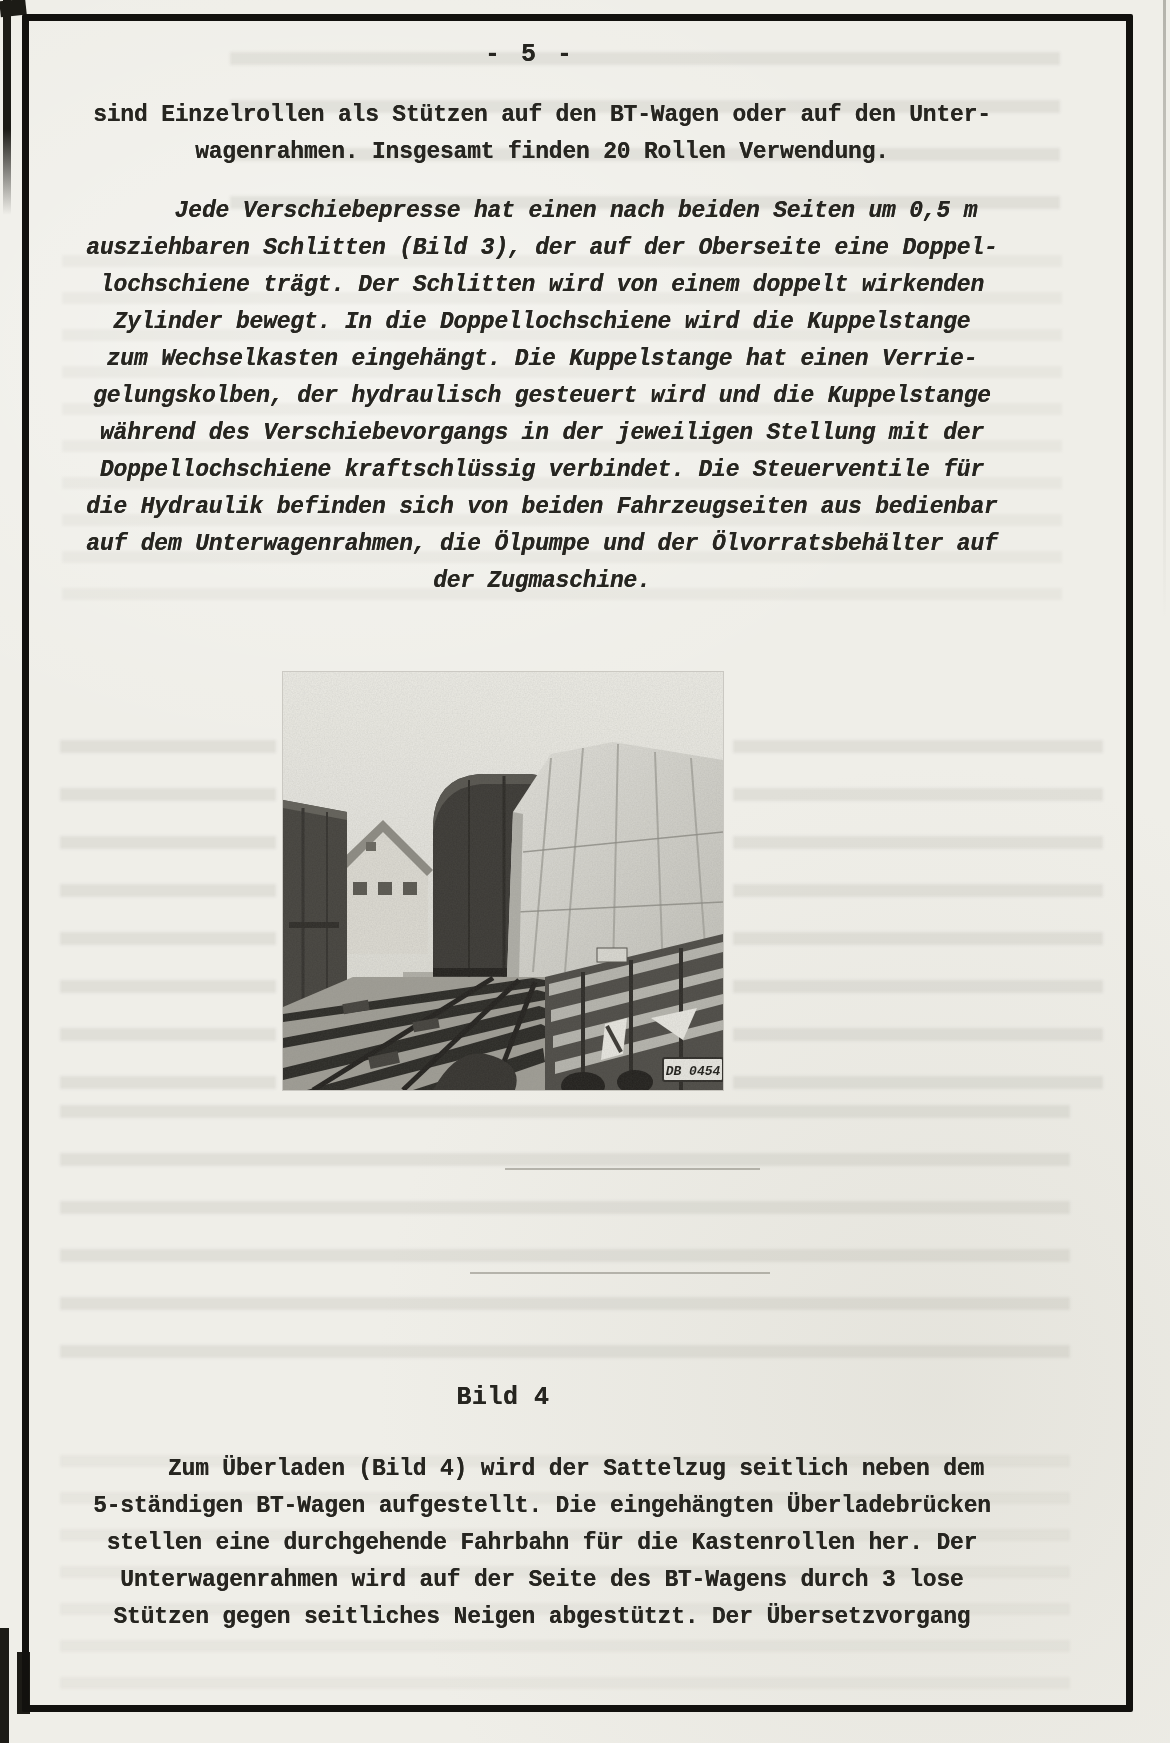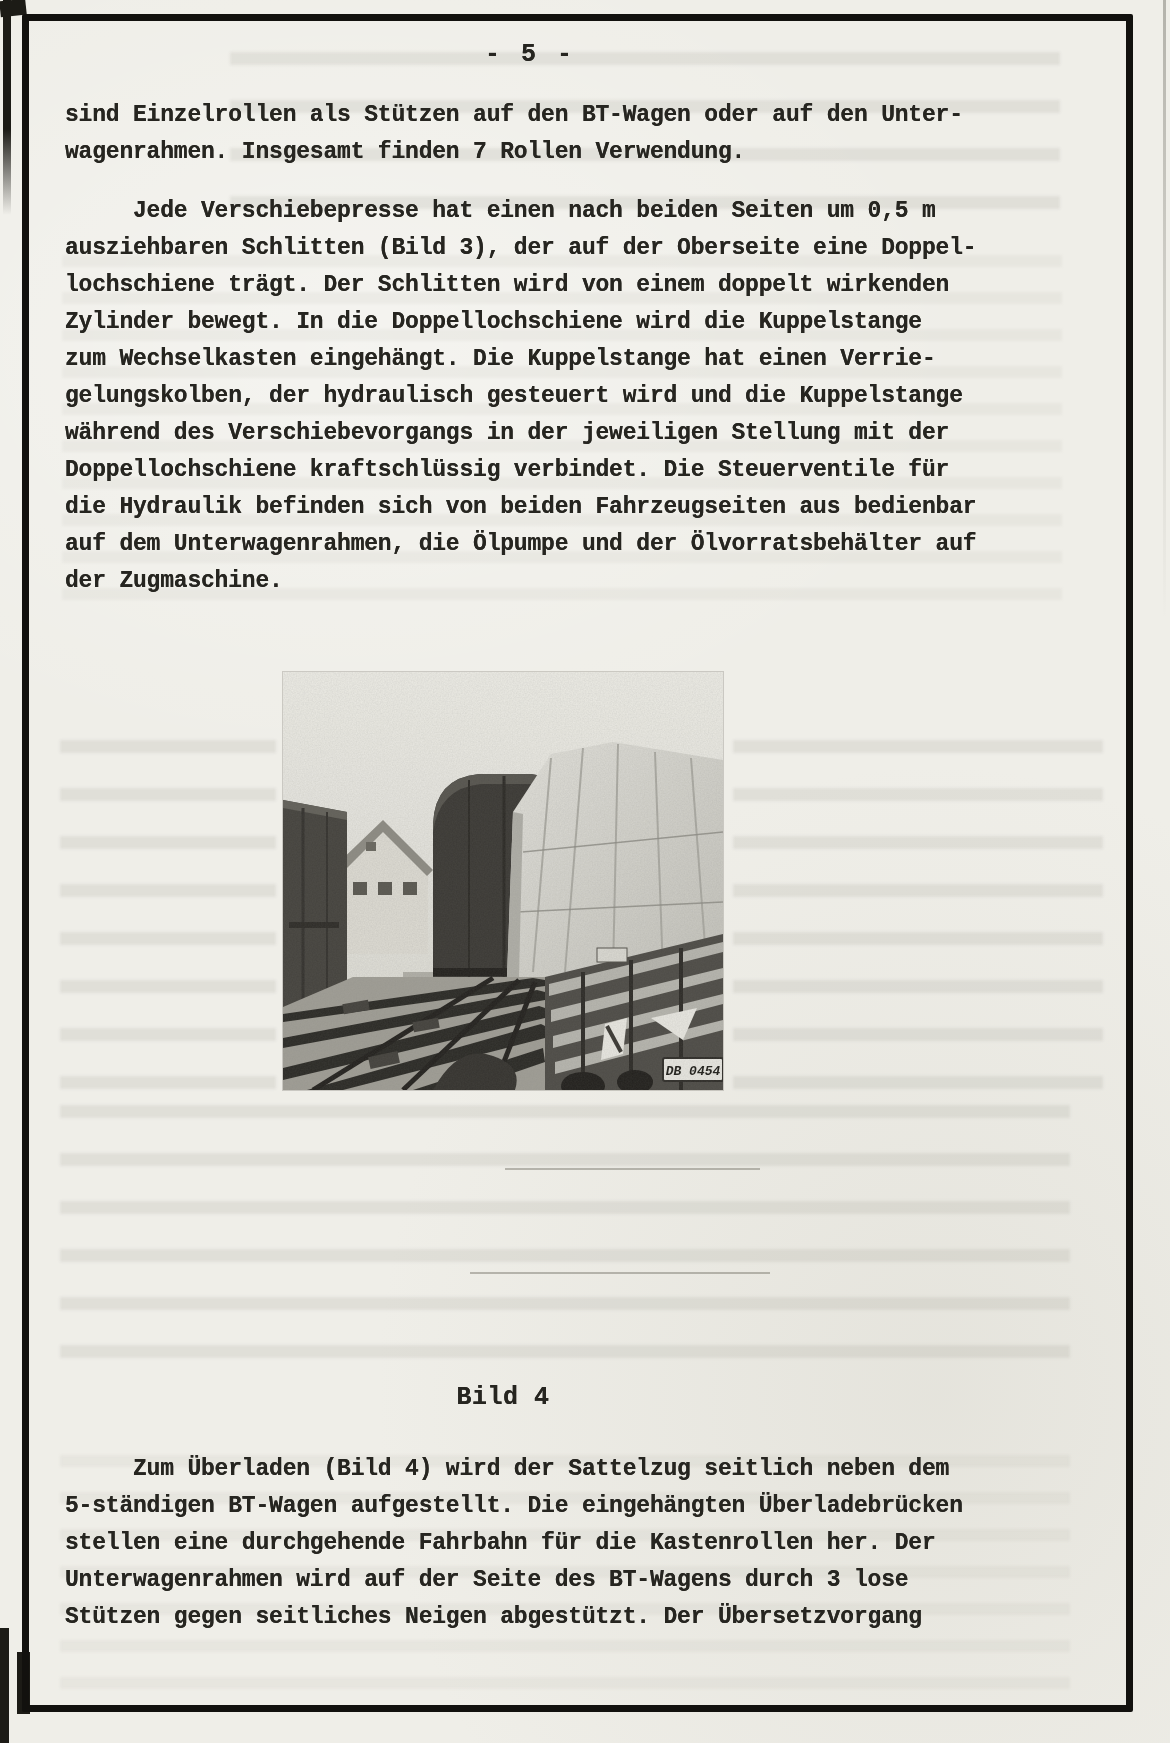--- a/index.html
+++ b/index.html
@@ -17,28 +17,29 @@
     position:absolute; left:22px; top:14px; width:1111px; height:1698px;
     box-sizing:border-box; border:7px solid #12110e; border-radius:2px;
     pointer-events:none;
   }
   .page-number {
     position:absolute; left:0; top:40px; width:1060px; text-align:center;
     font-size:25px; font-weight:700; letter-spacing:3px;
     text-shadow:0 0 0.6px rgba(32,31,26,0.9);
   }
   .textblock {
-    position:absolute; left:65px; width:940px;
+    position:absolute; left:72px; width:940px;
     font-size:23px; font-weight:700; line-height:37px;
     white-space:pre; letter-spacing:-0.2px;
     text-shadow:0 0 0.6px rgba(32,31,26,0.85);
+    text-align:center;
   }
   .textblock .line { height:37px; }
   .p1 { top:97px; }
-  .p2 { top:193px; }
+  .p2 { top:193px;font-style:italic; }
   .p3 { top:1451px;font-family:Liberation Mono, monospace; }
   .caption {
     position:absolute; left:283px; top:1383px; width:440px; text-align:center;
     font-size:25px; font-weight:700; letter-spacing:0.5px;
     text-shadow:0 0 0.6px rgba(32,31,26,0.85);
   }
   .photo {
     position:absolute; left:283px; top:672px; width:440px; height:418px;
     box-shadow:0 0 0 1px rgba(90,88,80,0.25);
     font-style:italic;
@@ -84,21 +85,21 @@
   <div class="bleed" style="left:733px;top:740px;width:370px;height:350px;"></div>
   <div class="bleed" style="left:60px;top:1105px;width:1010px;height:255px;"></div>
   <div class="bleed tight" style="left:60px;top:1455px;width:1010px;height:250px;opacity:0.6;"></div>
   <div class="bleed-rule" style="left:505px;top:1168px;width:255px;"></div>
   <div class="bleed-rule" style="left:470px;top:1272px;width:300px;"></div>
 
   <div class="frame"></div>
 
   <div class="page-number">- 5 -</div>
 
-  <div class="textblock p1"><div class="line">sind Einzelrollen als Stützen auf den BT-Wagen oder auf den Unter-</div><div class="line">wagenrahmen. Insgesamt finden 7 Rollen Verwendung.</div></div>
+  <div class="textblock p1"><div class="line">sind Einzelrollen als Stützen auf den BT-Wagen oder auf den Unter-</div><div class="line">wagenrahmen. Insgesamt finden 20 Rollen Verwendung.</div></div>
 
   <div class="textblock p2"><div class="line">     Jede Verschiebepresse hat einen nach beiden Seiten um 0,5 m</div><div class="line">ausziehbaren Schlitten (Bild 3), der auf der Oberseite eine Doppel-</div><div class="line">lochschiene trägt. Der Schlitten wird von einem doppelt wirkenden</div><div class="line">Zylinder bewegt. In die Doppellochschiene wird die Kuppelstange</div><div class="line">zum Wechselkasten eingehängt. Die Kuppelstange hat einen Verrie-</div><div class="line">gelungskolben, der hydraulisch gesteuert wird und die Kuppelstange</div><div class="line">während des Verschiebevorgangs in der jeweiligen Stellung mit der</div><div class="line">Doppellochschiene kraftschlüssig verbindet. Die Steuerventile für</div><div class="line">die Hydraulik befinden sich von beiden Fahrzeugseiten aus bedienbar</div><div class="line">auf dem Unterwagenrahmen, die Ölpumpe und der Ölvorratsbehälter auf</div><div class="line">der Zugmaschine.</div></div>
 
   <div class="photo">
     <svg width="440" height="418" viewBox="0 0 440 418" xmlns="http://www.w3.org/2000/svg">
       <defs>
         <linearGradient id="sky" x1="0" y1="0" x2="0" y2="1">
           <stop offset="0" stop-color="#edece6"></stop>
           <stop offset="1" stop-color="#d9d8d1"></stop>
         </linearGradient>

